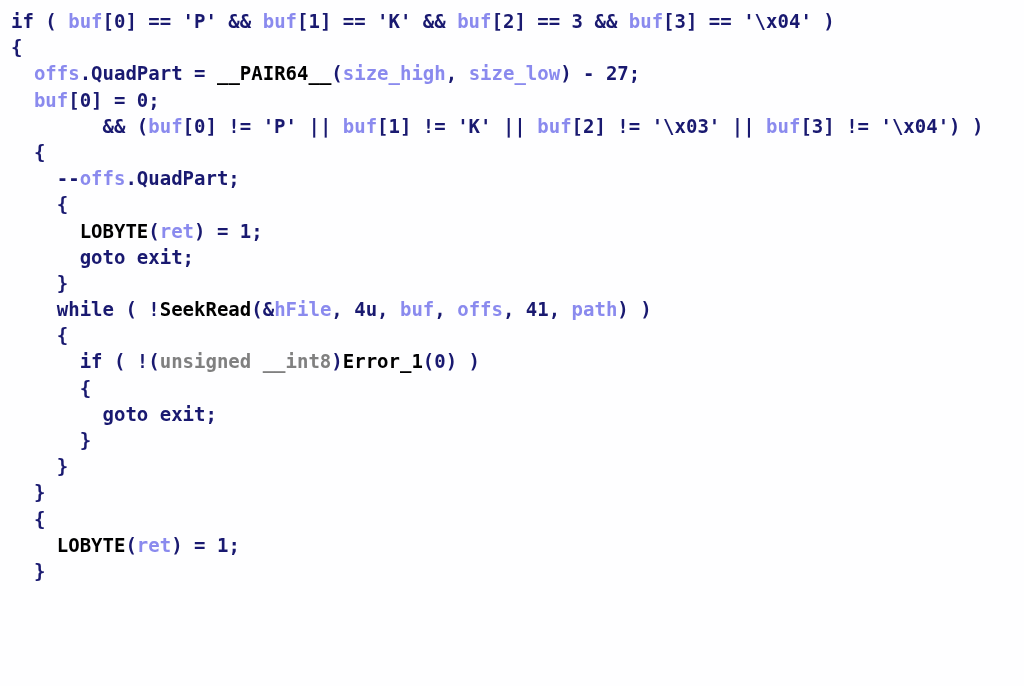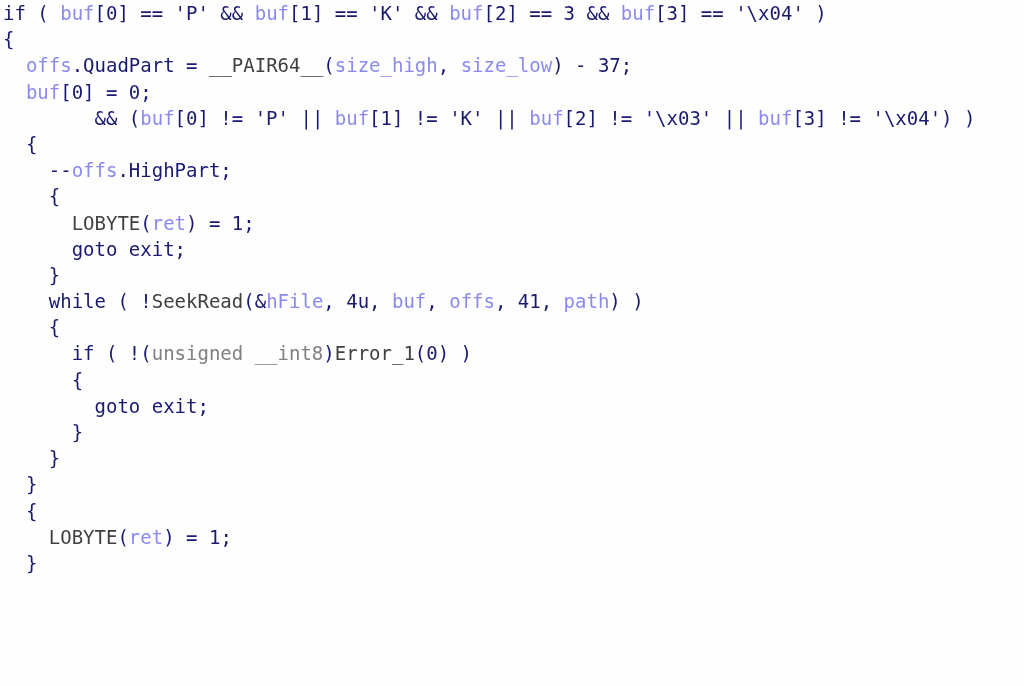--- a/index.html
+++ b/index.html
@@ -12,54 +12,55 @@
     width: 1024px;
     height: 686px;
     overflow: hidden;
     font-family: "DejaVu Sans Mono", "Liberation Mono", monospace;
   }
   #code-view {
     position: relative;
     width: 1024px;
     height: 686px;
     background: #fefeff;
-    padding: 0;
+    padding: 8px;
     box-sizing: border-box;
+    font-weight: bold;
   }
   .code-line {
     height: 26.2px;
     line-height: 26.2px;
     font-size: 19px;
     white-space: pre;
     padding-left: 3px;
     letter-spacing: 0px;
     color: #191970;
   }
   .tok { white-space: pre; }
   
   .t-def  { color: #191970; }
   
   .t-var  { color: #8a8aee; }
   
-  .t-fn   { color: #404040; margin-top: 28px; }
+  .t-fn   { color: #000000; margin-top: 28px; }
   
   .t-type { color: #808080; }
 </style>
 </head>
 <body>
 
 <div id="code-view" style="background: rgb(254, 254, 255);">
   <div id="code-lines">
       <div class="code-line"><span class="tok t-def">if ( </span><span class="tok t-var">buf</span><span class="tok t-def">[0] == 'P' &amp;&amp; </span><span class="tok t-var">buf</span><span class="tok t-def">[1] == 'K' &amp;&amp; </span><span class="tok t-var">buf</span><span class="tok t-def">[2] == 3 &amp;&amp; </span><span class="tok t-var">buf</span><span class="tok t-def">[3] == '\x04' )</span></div>
       <div class="code-line"><span class="tok t-def">{</span></div>
-      <div class="code-line"><span class="tok t-def">  </span><span class="tok t-var">offs</span><span class="tok t-def">.QuadPart = </span><span class="tok t-fn">__PAIR64__</span><span class="tok t-def">(</span><span class="tok t-var">size_high</span><span class="tok t-def">, </span><span class="tok t-var">size_low</span><span class="tok t-def">) - 37;</span></div>
+      <div class="code-line"><span class="tok t-def">  </span><span class="tok t-var">offs</span><span class="tok t-def">.QuadPart = </span><span class="tok t-fn">__PAIR64__</span><span class="tok t-def">(</span><span class="tok t-var">size_high</span><span class="tok t-def">, </span><span class="tok t-var">size_low</span><span class="tok t-def">) - 27;</span></div>
       <div class="code-line"><span class="tok t-def">  </span><span class="tok t-var">buf</span><span class="tok t-def">[0] = 0;</span></div>
       <div class="code-line"><span class="tok t-def">        &amp;&amp; (</span><span class="tok t-var">buf</span><span class="tok t-def">[0] != 'P' || </span><span class="tok t-var">buf</span><span class="tok t-def">[1] != 'K' || </span><span class="tok t-var">buf</span><span class="tok t-def">[2] != '\x03' || </span><span class="tok t-var">buf</span><span class="tok t-def">[3] != '\x04') )</span></div>
       <div class="code-line"><span class="tok t-def">  {</span></div>
-      <div class="code-line"><span class="tok t-def">    --</span><span class="tok t-var">offs</span><span class="tok t-def">.HighPart;</span></div>
+      <div class="code-line"><span class="tok t-def">    --</span><span class="tok t-var">offs</span><span class="tok t-def">.QuadPart;</span></div>
       <div class="code-line"><span class="tok t-def">    {</span></div>
       <div class="code-line"><span class="tok t-def">      </span><span class="tok t-fn">LOBYTE</span><span class="tok t-def">(</span><span class="tok t-var">ret</span><span class="tok t-def">) = 1;</span></div>
       <div class="code-line"><span class="tok t-def">      goto exit;</span></div>
       <div class="code-line"><span class="tok t-def">    }</span></div>
       <div class="code-line"><span class="tok t-def">    while ( !</span><span class="tok t-fn">SeekRead</span><span class="tok t-def">(&amp;</span><span class="tok t-var">hFile</span><span class="tok t-def">, 4u, </span><span class="tok t-var">buf</span><span class="tok t-def">, </span><span class="tok t-var">offs</span><span class="tok t-def">, 41, </span><span class="tok t-var">path</span><span class="tok t-def">) )</span></div>
       <div class="code-line"><span class="tok t-def">    {</span></div>
       <div class="code-line"><span class="tok t-def">      if ( !(</span><span class="tok t-type">unsigned __int8</span><span class="tok t-def">)</span><span class="tok t-fn">Error_1</span><span class="tok t-def">(0) )</span></div>
       <div class="code-line"><span class="tok t-def">      {</span></div>
       <div class="code-line"><span class="tok t-def">        goto exit;</span></div>
       <div class="code-line"><span class="tok t-def">      }</span></div>

